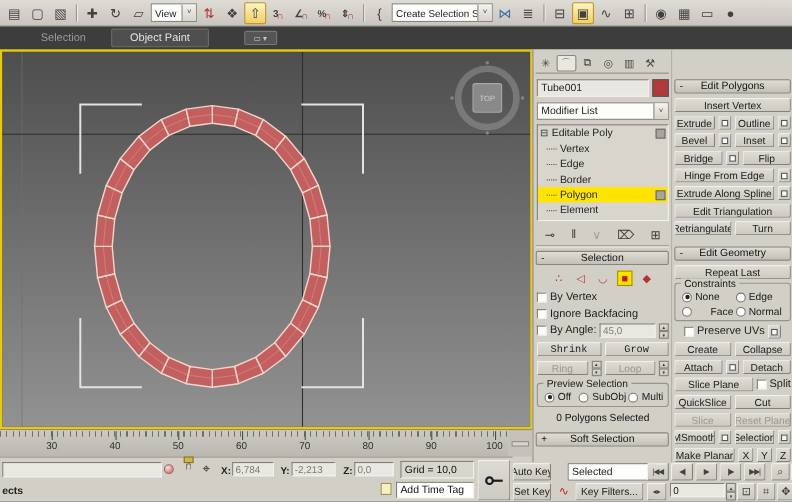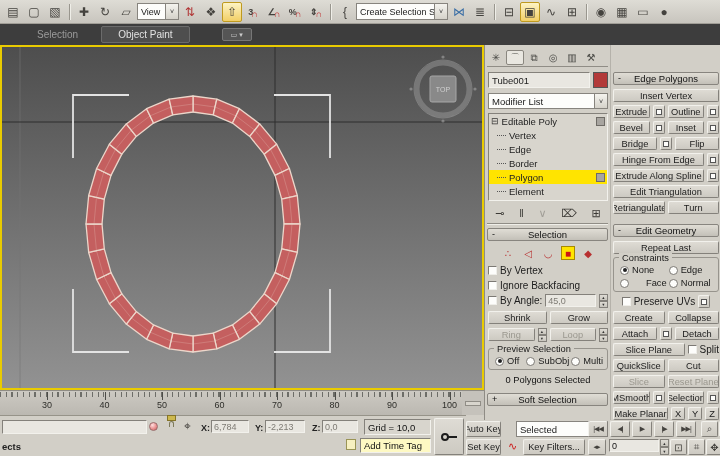--- a/index.html
+++ b/index.html
@@ -426,21 +426,21 @@
         </div>
         <div class="prow">
           <span class="chkbox"></span>
           <span class="chklbl">By Angle:</span>
           <div class="fld">45,0</div>
           <div class="spin">
             <span>▴</span>
             <span>▾</span>
           </div>
         </div>
-        <div class="prow" style="margin-top: 2px;">
+        <div class="prow" style="margin-top: 2px; font-family: Liberation Mono, monospace;">
           <div class="btn">Shrink</div>
           <div class="btn">Grow</div>
         </div>
         <div class="prow" style="margin-top: 2px;">
           <div class="btn disabled">Ring</div>
           <div class="spin">
             <span>▴</span>
             <span>▾</span>
           </div>
           <div class="btn disabled">Loop</div>
@@ -472,21 +472,21 @@
       </div>
 
     <div class="rollhdr softhdr">
       <span class="sign">+</span>
       <span>Soft Selection</span>
     </div>
 
     <div class="colright" id="colRight">
         <div class="rollhdr">
           <span class="sign">-</span>
-          <span>Edge Polygons</span>
+          <span>Edit Polygons</span>
         </div>
         <div class="prow">
           <div class="btn">Insert Vertex</div>
         </div>
         <div class="prow">
           <div class="btn">Extrude</div>
           <div class="setbox">
             <i></i>
           </div>
           <div class="btn">Outline</div>
@@ -657,21 +657,21 @@
 
     <div class="field abs" style="left:364px;top:3px;width:67px;height:16px;background:#d8d5cd;color:#111;">Grid = 10,0</div>
 
     <div class="btn abs keybtn" style="left:434px;top:2px;width:30px;height:37px;flex:none;">
       <span class="keyring"></span>
         <span class="keystem"></span>
     </div>
 
     <span class="abs" style="left:2px;top:25px;font-size:9.5px;font-weight:bold;color:#222;">ects</span>
     <div class="abs tagicon" style="left:346px;top:23px;"></div>
-    <div class="field abs" style="left:360px;top:22px;width:71px;height:15px;background:#fef9c3;color:#111;">Add Time Tag</div>
+    <div class="field abs" style="left:360px;top:22px;width:71px;height:15px;background:#ffffff;color:#111;">Add Time Tag</div>
   </div>
 
   <div class="bbr">
     <div class="btn abs" style="left:2px;top:1px;width:35px;height:16px;flex:none;">Auto Key</div>
     <div class="btn abs" style="left:2px;top:19px;width:35px;height:16px;flex:none;">Set Key</div>
 
     <div class="combo abs" style="left:40px;top:1px;width:92px;height:16px;margin-left:12px;">
       <span class="lbl">Selected</span>
       <span class="arr">˅</span>
     </div>

